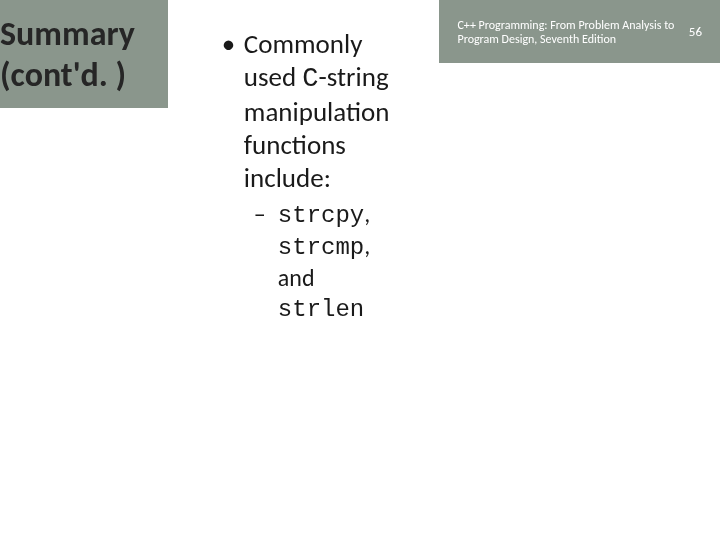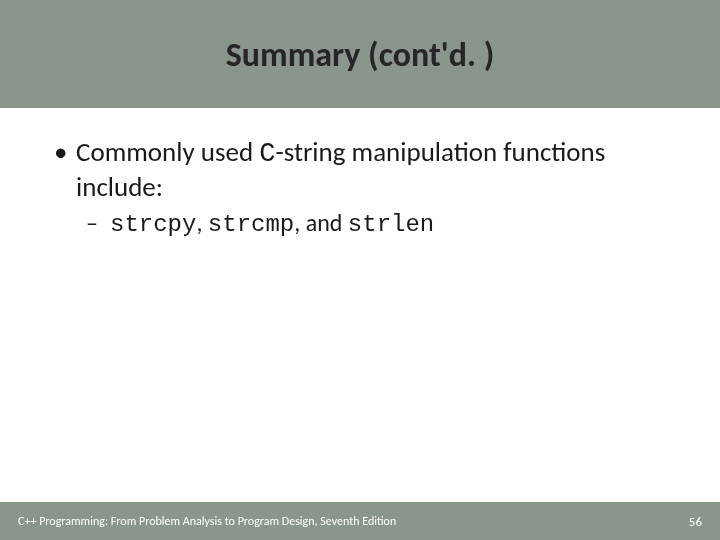--- a/index.html
+++ b/index.html
@@ -3,21 +3,21 @@
 <meta charset="utf-8">
 <style>
   * { margin: 0; padding: 0; box-sizing: border-box; }
   html, body { width: 720px; height: 540px; font-family: Calibri, Arial, sans-serif; }
   .slide {
     width: 720px;
     height: 540px;
     background: #ffffff;
     position: relative;
     display: flex;
-    flex-direction: column;
+    flex-direction: row;
   }
   .header {
     background: #8a968c;
     height: 108px;
     display: flex;
     align-items: center;
     justify-content: center;
   }
   .title {
     font-size: 34px;
@@ -63,21 +63,21 @@
     left: 10px;
     top: 0;
     font-size: 24px;
     color: #1a1a1a;
   }
   .mono {
     font-family: "Courier New", Courier, monospace;
   }
   .footer {
     background: #8a968c;
-    height: 38px;
+    height: 63px;
     display: flex;
     align-items: center;
     justify-content: space-between;
     padding: 0 18px 0 18px;
     color: #ffffff;
     font-size: 12px;
   }
   .footer-left { }
   .footer-right { font-size: 13px; }
 </style>

